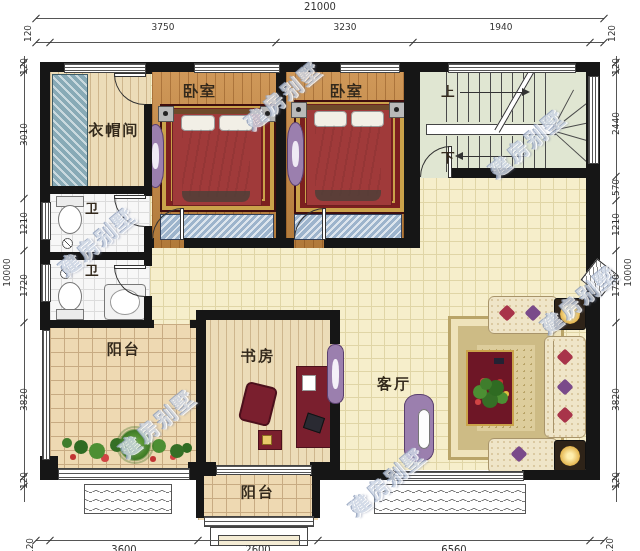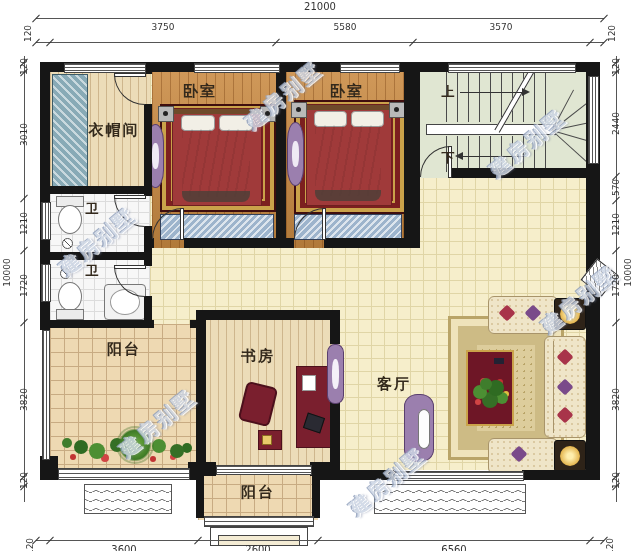--- a/index.html
+++ b/index.html
@@ -288,22 +288,22 @@
   <div class="wm" style="left:112px;top:410px;">建房别墅</div>
   <div class="wm" style="left:342px;top:468px;">建房别墅</div>
   <div class="wm" style="left:482px;top:130px;">建房别墅</div>
   <div class="wm" style="left:534px;top:286px;">建房别墅</div>
 
   <div class="dim" style="left:284px;top:1px;width:72px;font-size:10px;">21000</div>
   <div class="dline" style="left:36px;top:18px;width:568px;height:1px;"></div>
   <div class="tick" style="left:31px;top:18px;"></div>
   <div class="tick" style="left:599px;top:18px;"></div>
   <div class="dim" style="left:120px;top:22px;width:86px;">3750</div>
-  <div class="dim" style="left:302px;top:22px;width:86px;">5580</div>
-  <div class="dim" style="left:458px;top:22px;width:86px;">3570</div>
+  <div class="dim" style="left:302px;top:22px;width:86px;">3230</div>
+  <div class="dim" style="left:458px;top:22px;width:86px;">1940</div>
   <div class="dline" style="left:36px;top:42px;width:568px;height:1px;"></div>
   <div class="tick" style="left:31px;top:42px;"></div>
   <div class="tick" style="left:45px;top:42px;"></div>
   <div class="tick" style="left:271px;top:42px;"></div>
   <div class="tick" style="left:408px;top:42px;"></div>
   <div class="tick" style="left:585px;top:42px;"></div>
   <div class="tick" style="left:599px;top:42px;"></div>
   <div class="dimv" style="left:11px;top:28px;">120</div>
   <div class="dimv" style="left:595px;top:28px;">120</div>
 

